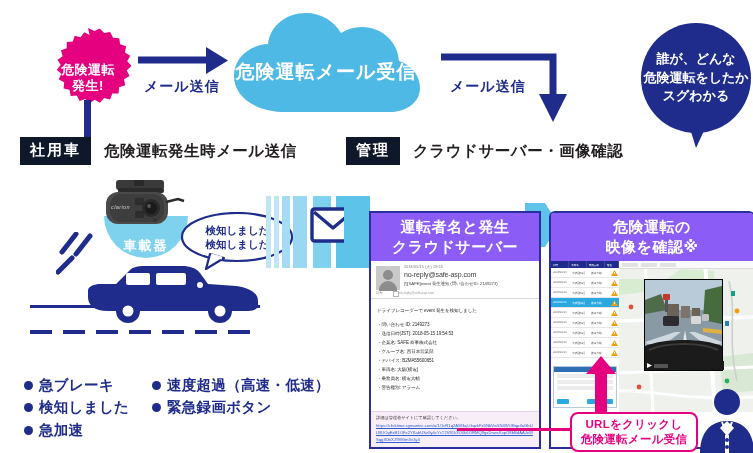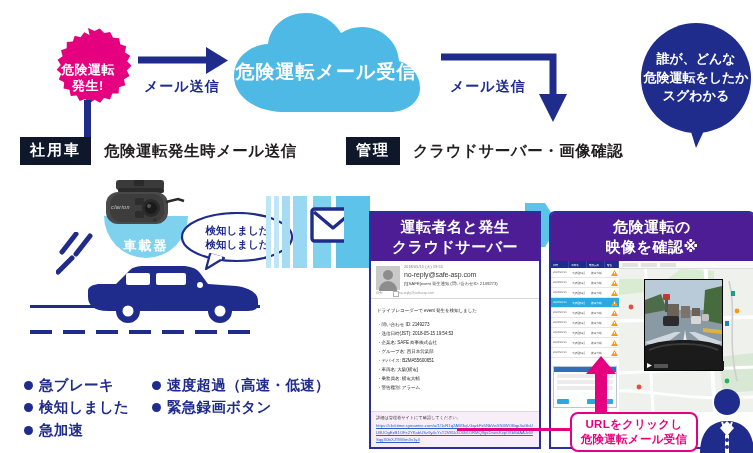--- a/index.html
+++ b/index.html
@@ -102,21 +102,21 @@
   #bullets{left:16px;top:374px;width:320px;}
   .blt{display:flex;align-items:center;color:#1F2C8B;font-weight:bold;font-size:14.5px;
        line-height:1.55;letter-spacing:.3px;}
   .blt .dot{width:9px;height:9px;border-radius:50%;background:#1F2C8B;margin-right:6px;flex:0 0 auto;}
   .blt-row{display:flex;}
   .blt-col1{width:128px;}
 
   
   .panel{position:absolute;background:#ffffff;}
   .panel-head{
-    background:#4c1d95;color:#ffffff;font-weight:bold;font-size:15px;
+    background:#8b5cf6;color:#ffffff;font-weight:bold;font-size:15px;
     text-align:center;line-height:1.35;letter-spacing:.5px;
     display:flex;align-items:center;justify-content:center;flex-direction:column;
   }
   #panel-mail{left:361px;top:211px;width:172px;height:238px;border:2px solid #2b2f9e;box-sizing:border-box;}
   #panel-mail .panel-head{height:48px;}
   #panel-video{left:541px;top:211px;width:206px;height:238px;border:2px solid #2b2f9e;box-sizing:border-box;
                border-radius:0 0 0 0;}
   #panel-video .panel-head{height:48px;}
   
   #panel-video{border-radius:6px 6px 0 0;}

